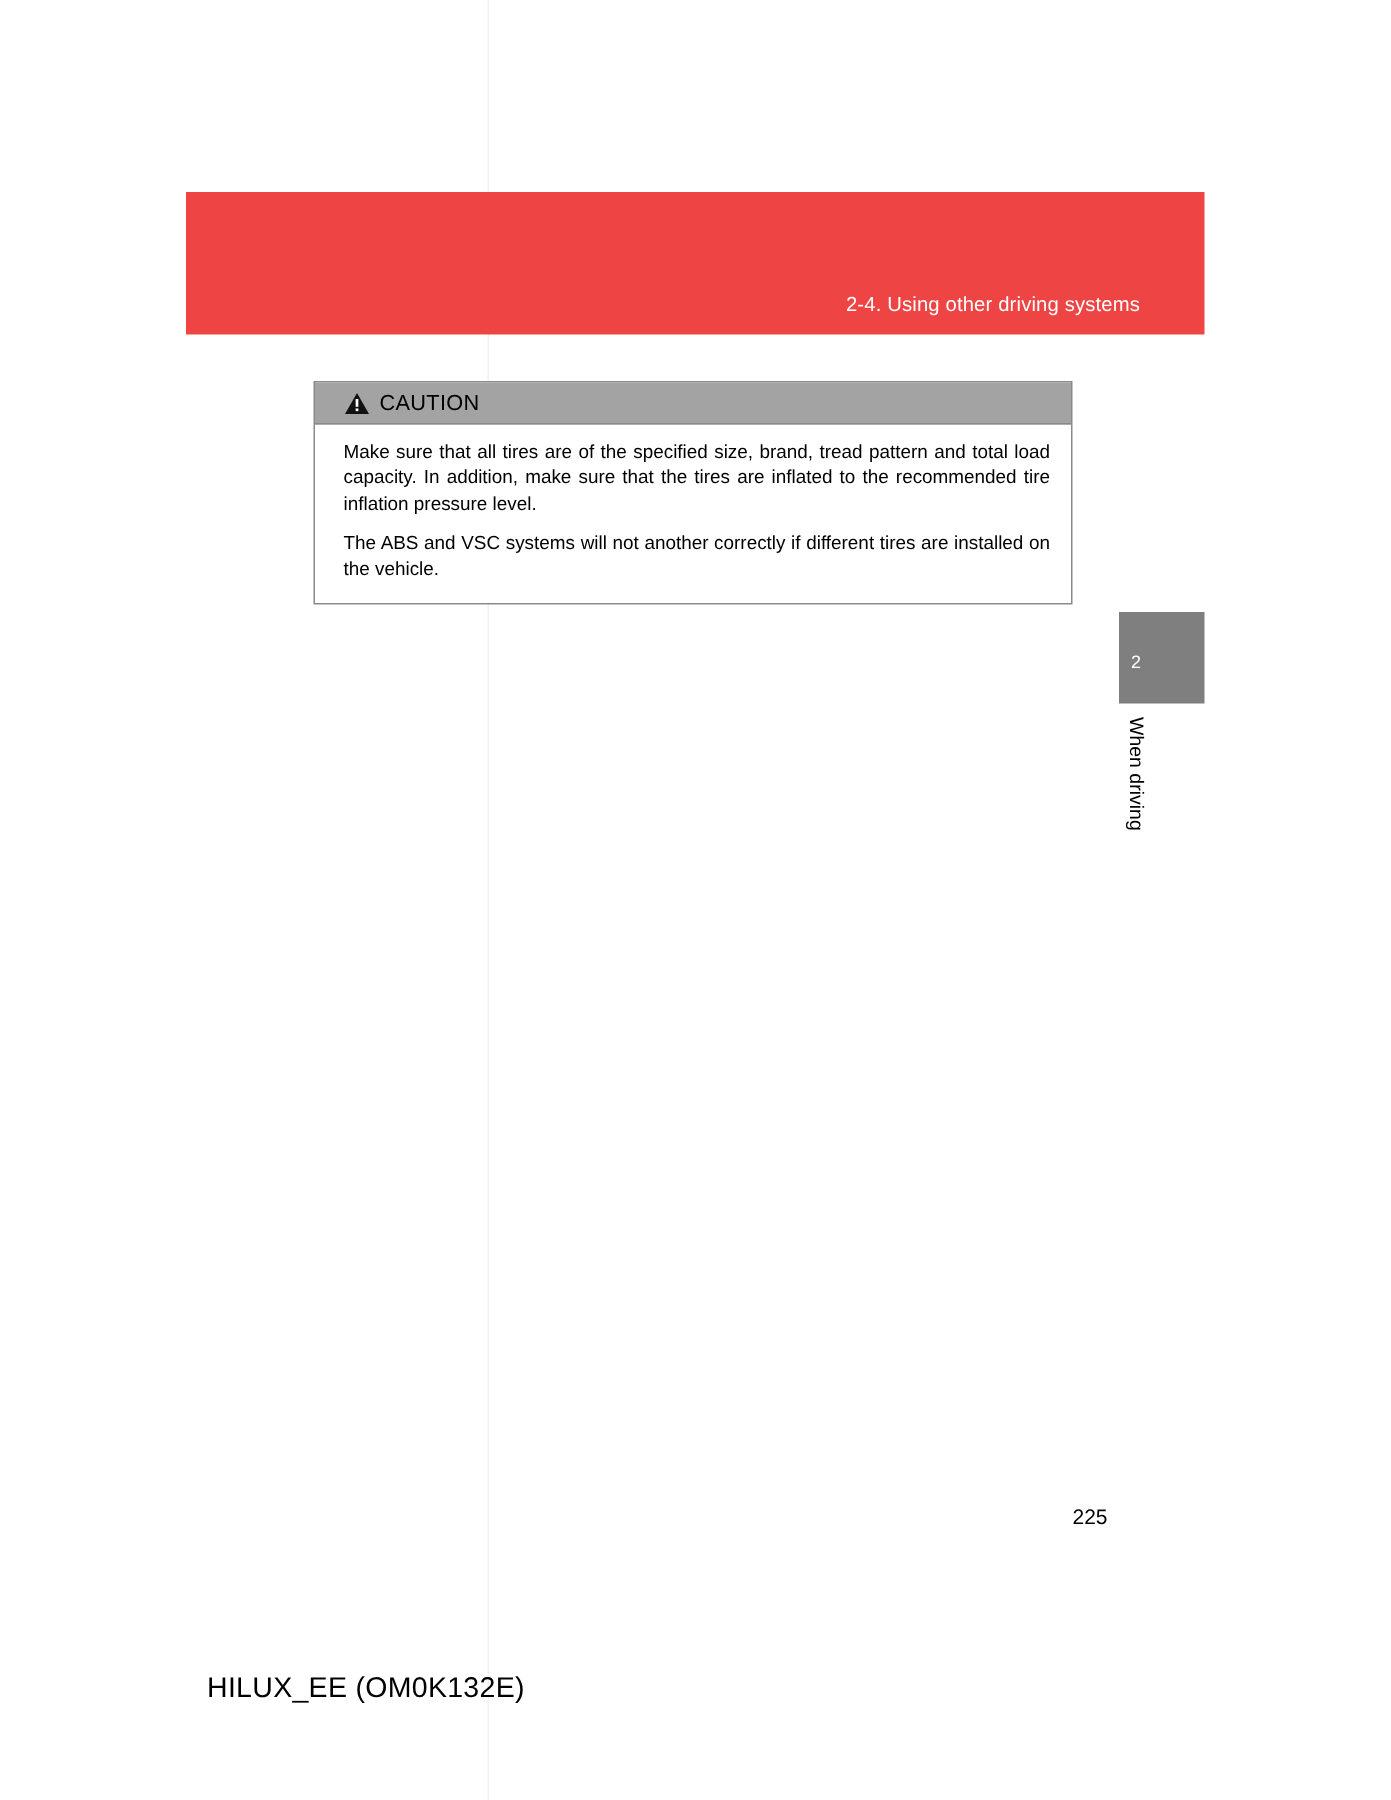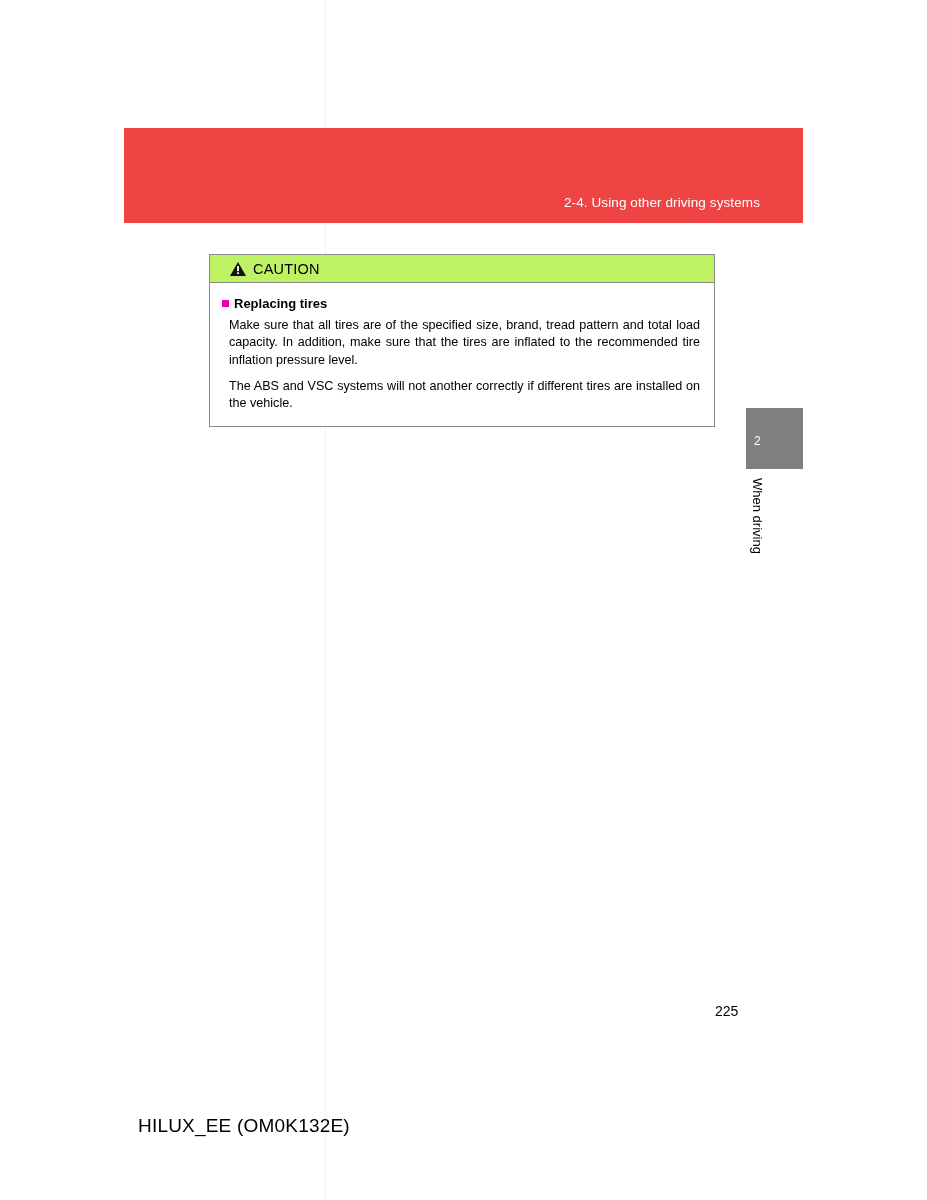--- a/index.html
+++ b/index.html
@@ -77,21 +77,21 @@
   .caution-box {
     position: absolute;
     left: 209px;
     top: 254px;
     width: 506px;
     border: 1px solid #8a8a8a;
     box-sizing: border-box;
     background: #ffffff;
   }
   .caution-head {
-    background: #bef264;
+    background: #a3a3a3;
     border-bottom: 1px solid #8a8a8a;
     height: 28px;
     display: flex;
     align-items: center;
     padding-left: 20px;
     box-sizing: border-box;
   }
   .warn-icon {
     width: 16px;
     height: 14px;
@@ -175,24 +175,20 @@
   <div class="caution-head">
     <svg class="warn-icon" viewBox="0 0 16 14">
       <polygon points="8,0 16,14 0,14" fill="#111111"></polygon>
       <rect x="7.1" y="4" width="1.8" height="5.2" fill="#ffffff"></rect>
       <rect x="7.1" y="10.3" width="1.8" height="1.8" fill="#ffffff"></rect>
     </svg>
     <span class="caution-title">CAUTION</span>
   </div>
   <div class="caution-body">
 
-    <div class="sub-head">
-      <span class="sq-bullet"></span>
-      <span class="sub-head-text">Replacing tires</span>
-    </div>
     <p class="para">Make sure that all tires are of the specified size, brand, tread pattern and total load capacity. In addition, make sure that the tires are inflated to the recommended tire inflation pressure level.</p>
     <p class="para tight">The ABS and VSC systems will not another correctly if different tires are installed on the vehicle.</p>
 
 
   </div>
 </div>
 
 <div class="page-number">225</div>
 <div class="footer-code">HILUX_EE (OM0K132E)</div>
 

